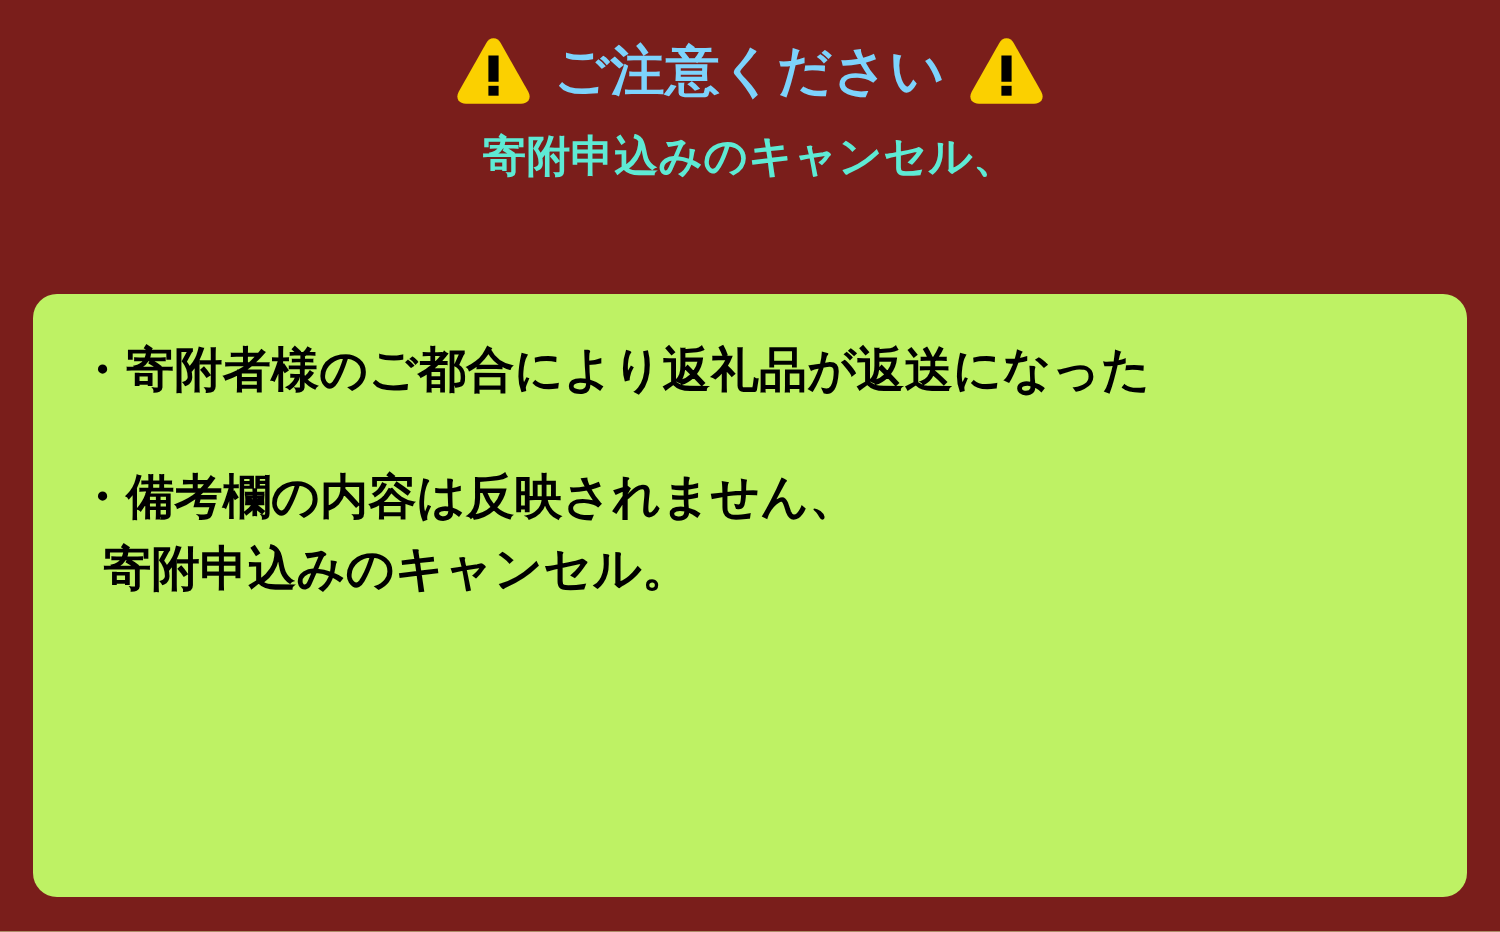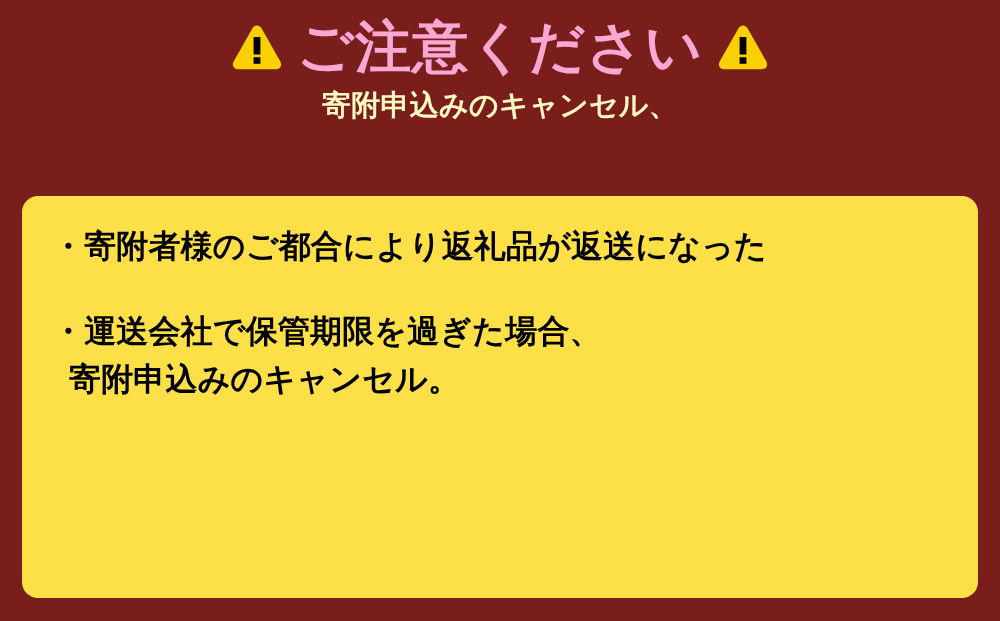--- a/index.html
+++ b/index.html
@@ -36,58 +36,58 @@
 
   .title-row {
     display: flex;
     align-items: center;
     justify-content: center;
     gap: 14px;
     height: 66px;
   }
 
   .title-text {
-    color: #f9a8d4;
-    font-size: 56px;
+    color: #7dd3fc;
+    font-size: 36px;
     font-weight: 700;
     letter-spacing: 0.02em;
     line-height: 1;
     white-space: nowrap;
   }
 
   .warn-icon {
     display: block;
     width: 52px;
     height: 52px;
     flex: 0 0 auto;
   }
 
   .subtitle {
     margin-top: 6px;
-    color: #fef9c3;
+    color: #5eead4;
     font-size: 29px;
     font-weight: 700;
     line-height: 1.32;
     text-align: center;
     letter-spacing: 0.01em;
   }
   .subtitle-line {
     display: block;
     white-space: nowrap;
   }
 
   
   .card {
     position: absolute;
     left: 22px;
     top: 196px;
     width: 956px;
     height: 402px;
     box-sizing: border-box;
-    background: #fde047;
+    background: #bef264;
     border-radius: 16px;
     padding: 26px 30px 20px 30px;
     display: flex;
     flex-direction: column;
     justify-content: flex-start;
   }
 
   .notice-list {
     list-style: none;
     margin: 0;
@@ -153,21 +153,21 @@
   </div>
 
   <div class="card">
     <ul class="notice-list">
 
       <li class="notice-item">
         <span class="notice-line"><span class="bullet">・</span><span>寄附者様のご都合により返礼品が返送になった</span></span>
       </li>
 
       <li class="notice-item">
-        <span class="notice-line"><span class="bullet">・</span><span>運送会社で保管期限を過ぎた場合、</span></span>
+        <span class="notice-line"><span class="bullet">・</span><span>備考欄の内容は反映されません、</span></span>
         <span class="notice-line indent"><span>寄附申込みのキャンセル。</span></span>
       </li>
 
       <li class="notice-item">
       </li>
 
     </ul>
   </div>
 
 </div>

